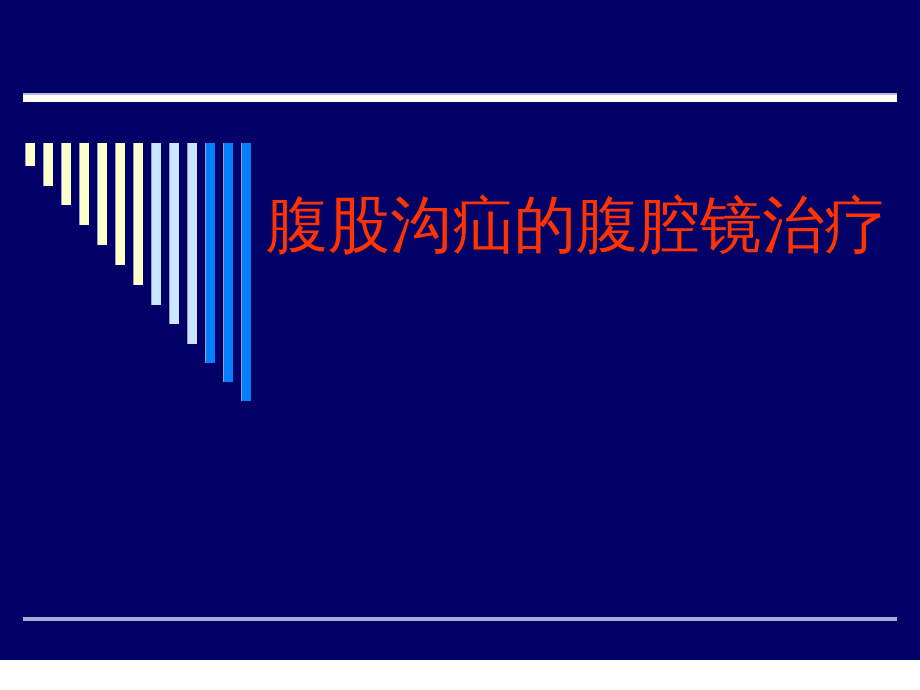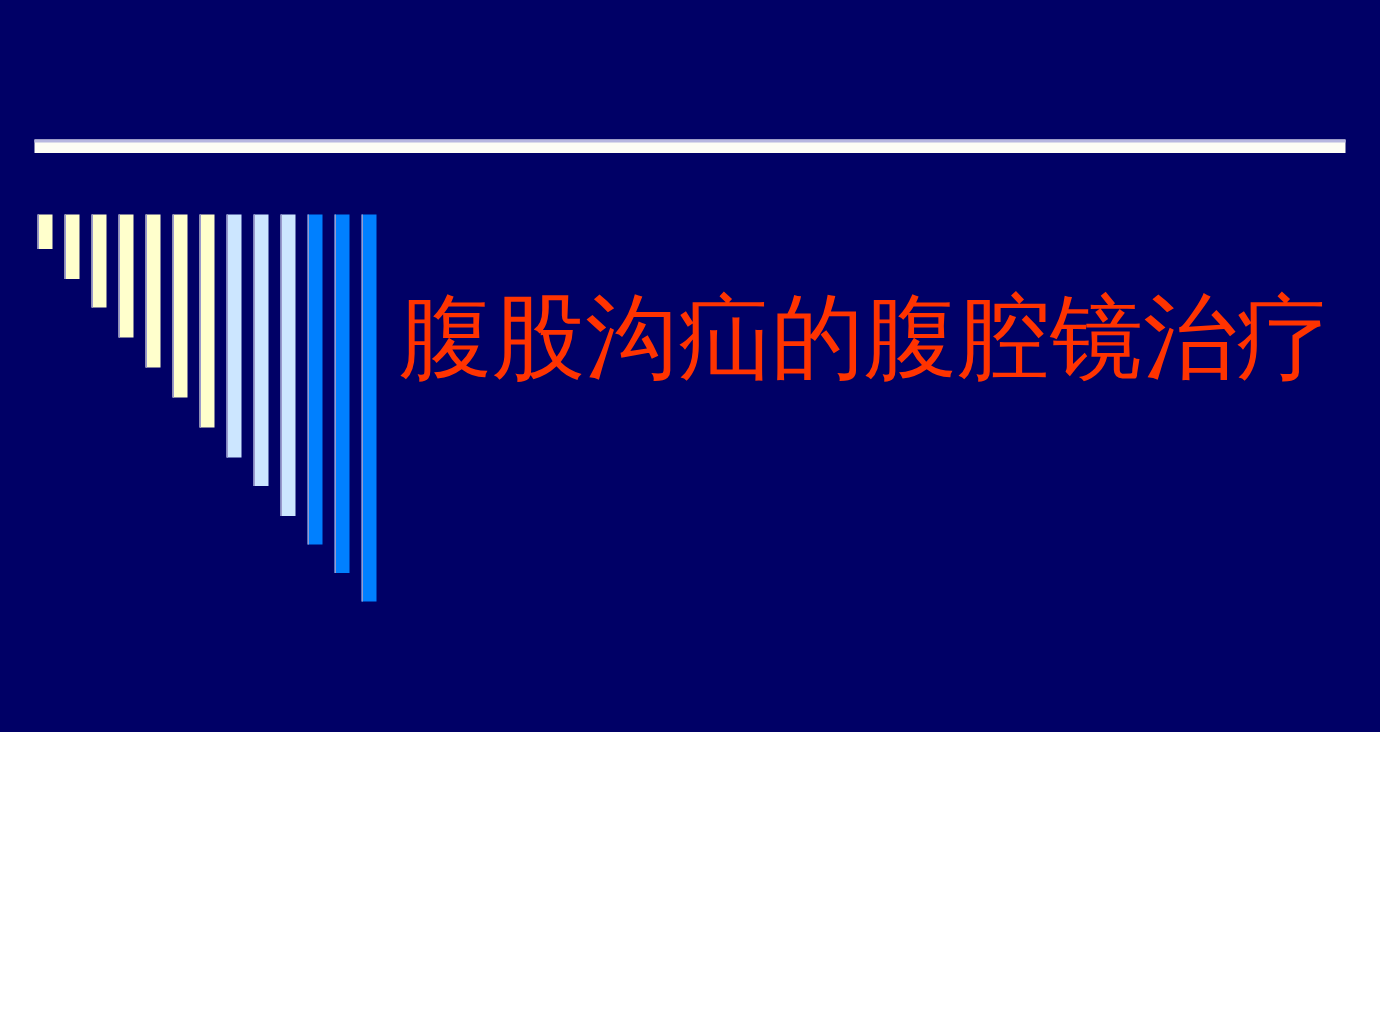--- a/index.html
+++ b/index.html
@@ -9,21 +9,21 @@
   }
   body {
     width: 920px;
     height: 690px;
     overflow: hidden;
     font-family: "Liberation Serif", serif;
   }
   #slide {
     position: relative;
     width: 920px;
-    height: 488px;
+    height: 660px;
     background: #000066;
     overflow: hidden;
   }
 
   
   #top-rule {
     position: absolute;
     left: 23px;
     top: 93px;
     width: 874px;

